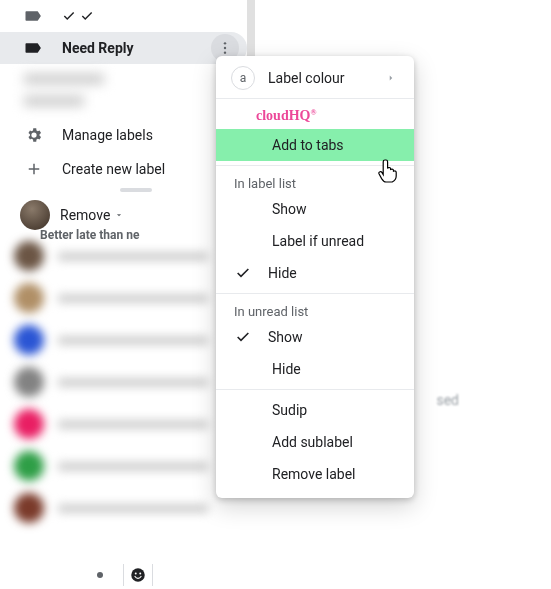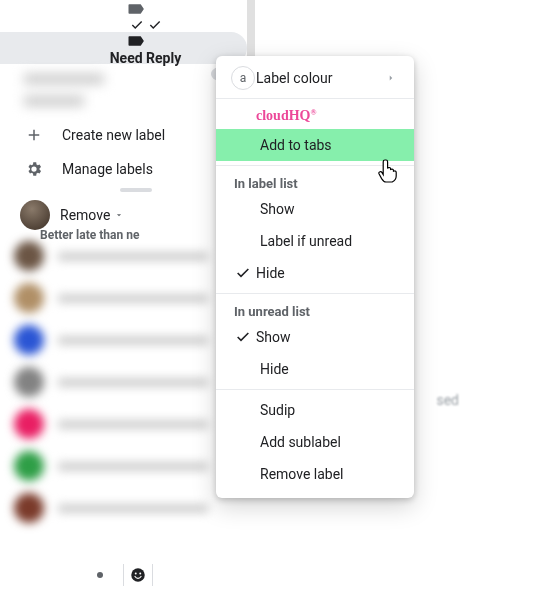--- a/index.html
+++ b/index.html
@@ -8,21 +8,21 @@
     --hover:#f1f3f4;
     --line:#e8eaed;
     --bg:#ffffff;
   }
   html,body{margin:0;padding:0;font-family:"Segoe UI",Roboto,Arial,sans-serif;background:#fff;color:var(--text);}
   .viewport{position:relative;width:551px;height:589px;overflow:hidden;}
 
   
   .sidebar{position:absolute;left:0;top:0;width:247px;height:100%;}
 
-  .label-row{display:flex;align-items:center;height:32px;padding-left:24px;border-radius:0 16px 16px 0;cursor:pointer;flex-direction:column;}
+  .label-row{display:flex;align-items:center;height:32px;padding-left:24px;border-radius:0 16px 16px 0;cursor:pointer;}
   .label-row.selected{background:#e8eaed;font-weight:700;}
   .label-row .tag-icon{width:18px;flex:0 0 18px;color:var(--text-muted);display:flex;}
   .label-row.selected .tag-icon{color:var(--text);}
   .label-row .label-txt{margin-left:20px;font-size:14px;color:var(--text);}
   .label-row .kebab{margin-left:auto;width:28px;height:28px;border-radius:50%;background:#dadce0;display:flex;align-items:center;justify-content:center;margin-right:8px;color:#5f6368;}
   .checks{display:flex;gap:4px;}
 
   .blurred-a{margin-top:4px;margin-left:24px;width:120px;height:50px;filter:blur(6px);background:
     linear-gradient(#c9c9c9,#c9c9c9) 0 6px/80px 10px no-repeat,
     linear-gradient(#c9c9c9,#c9c9c9) 0 28px/60px 10px no-repeat;}
@@ -46,25 +46,25 @@
   .tline{margin-left:14px;width:150px;height:9px;background:#cfcfcf;border-radius:2px;}
 
   
   .vsep{position:absolute;left:247px;top:0;width:8px;height:56px;background:#e0e0e0;}
 
   
   .menu{position:absolute;left:216px;top:56px;width:198px;background:#fff;border-radius:6px;
         box-shadow:0 2px 6px rgba(0,0,0,.2),0 8px 24px rgba(0,0,0,.18);padding:6px 0 8px;font-size:14px;color:var(--text);}
   .menu .mi{display:flex;align-items:center;height:32px;padding:0 18px 0 14px;cursor:pointer;position:relative;}
   .menu .mi .lead{width:26px;flex:0 0 26px;display:flex;align-items:center;justify-content:center;}
-  .menu .mi .mtxt{flex:1;}
+  .menu .mi .mtxt{flex:1;margin-left:12px;}
   .menu .mi .tail{color:#9aa0a6;}
   .menu .mi.hovered{background:#86efac;align-items:center;}
   .menu .sep{height:1px;background:var(--line);margin:4px 0;}
-  .menu .section{padding:6px 18px 2px;font-size:13px;font-weight:700;color:var(--text-muted);}
+  .menu .section{padding:6px 18px 2px;font-size:13px;font-weight:400;color:var(--text-muted);}
   .menu .mi.indent{padding-left:44px;}
   .menu .mi.withcheck{padding-left:14px;}
   .menu .chk{width:26px;flex:0 0 26px;display:flex;align-items:center;justify-content:center;color:#202124;}
   .circ{width:22px;height:22px;border:1px solid #dadce0;border-radius:50%;display:flex;align-items:center;justify-content:center;font-size:12px;color:#5f6368;}
   .chq{font-family:Georgia,"Times New Roman",serif;font-weight:700;color:#ec4899;font-size:14px;}
   .chq sup{font-size:8px;vertical-align:top;}
 
   
   .cursor{position:absolute;left:378px;top:158px;pointer-events:none;}
 
@@ -113,33 +113,33 @@
             <circle cx="12" cy="19" r="1.8" fill="currentColor"></circle>
           </svg>
       </span>
     </div>
 
     <div class="blurred-a"></div>
 
     <div class="action-row">
       <span class="aicn">
         <svg width="18" height="18" viewBox="0 0 24 24">
-            <path fill="currentColor" d="M11 5h2v6h6v2h-6v6h-2v-6H5v-2h6z"></path>
-          </svg>
-      </span>
-      <span class="atxt">Create new label</span>
+            <path fill="currentColor" d="M19.4 13a7.5 7.5 0 0 0 0-2l2-1.6-2-3.4-2.4.9a7.4 7.4 0 0 0-1.7-1L15 3h-4l-.3 2.9a7.4 7.4 0 0 0-1.7 1l-2.4-.9-2 3.4L6.6 11a7.5 7.5 0 0 0 0 2l-2 1.6 2 3.4 2.4-.9c.5.4 1.1.8 1.7 1L11 21h4l.3-2.9c.6-.2 1.2-.6 1.7-1l2.4.9 2-3.4-2-1.6zM12 15.5A3.5 3.5 0 1 1 15.5 12 3.5 3.5 0 0 1 12 15.5z"></path>
+          </svg>
+      </span>
+      <span class="atxt">Manage labels</span>
     </div>
 
     <div class="action-row">
       <span class="aicn">
         <svg width="18" height="18" viewBox="0 0 24 24">
-            <path fill="currentColor" d="M19.4 13a7.5 7.5 0 0 0 0-2l2-1.6-2-3.4-2.4.9a7.4 7.4 0 0 0-1.7-1L15 3h-4l-.3 2.9a7.4 7.4 0 0 0-1.7 1l-2.4-.9-2 3.4L6.6 11a7.5 7.5 0 0 0 0 2l-2 1.6 2 3.4 2.4-.9c.5.4 1.1.8 1.7 1L11 21h4l.3-2.9c.6-.2 1.2-.6 1.7-1l2.4.9 2-3.4-2-1.6zM12 15.5A3.5 3.5 0 1 1 15.5 12 3.5 3.5 0 0 1 12 15.5z"></path>
-          </svg>
-      </span>
-      <span class="atxt">Manage labels</span>
+            <path fill="currentColor" d="M11 5h2v6h6v2h-6v6h-2v-6H5v-2h6z"></path>
+          </svg>
+      </span>
+      <span class="atxt">Create new label</span>
     </div>
 
     <div class="divider-grip"></div>
 
     <div class="profile">
       <div class="avatar"></div>
       <span class="pname">Remove</span>
       <span class="pdrop">
         <svg width="10" height="10" viewBox="0 0 24 24">
             <path fill="currentColor" d="M7 10l5 5 5-5z"></path>

